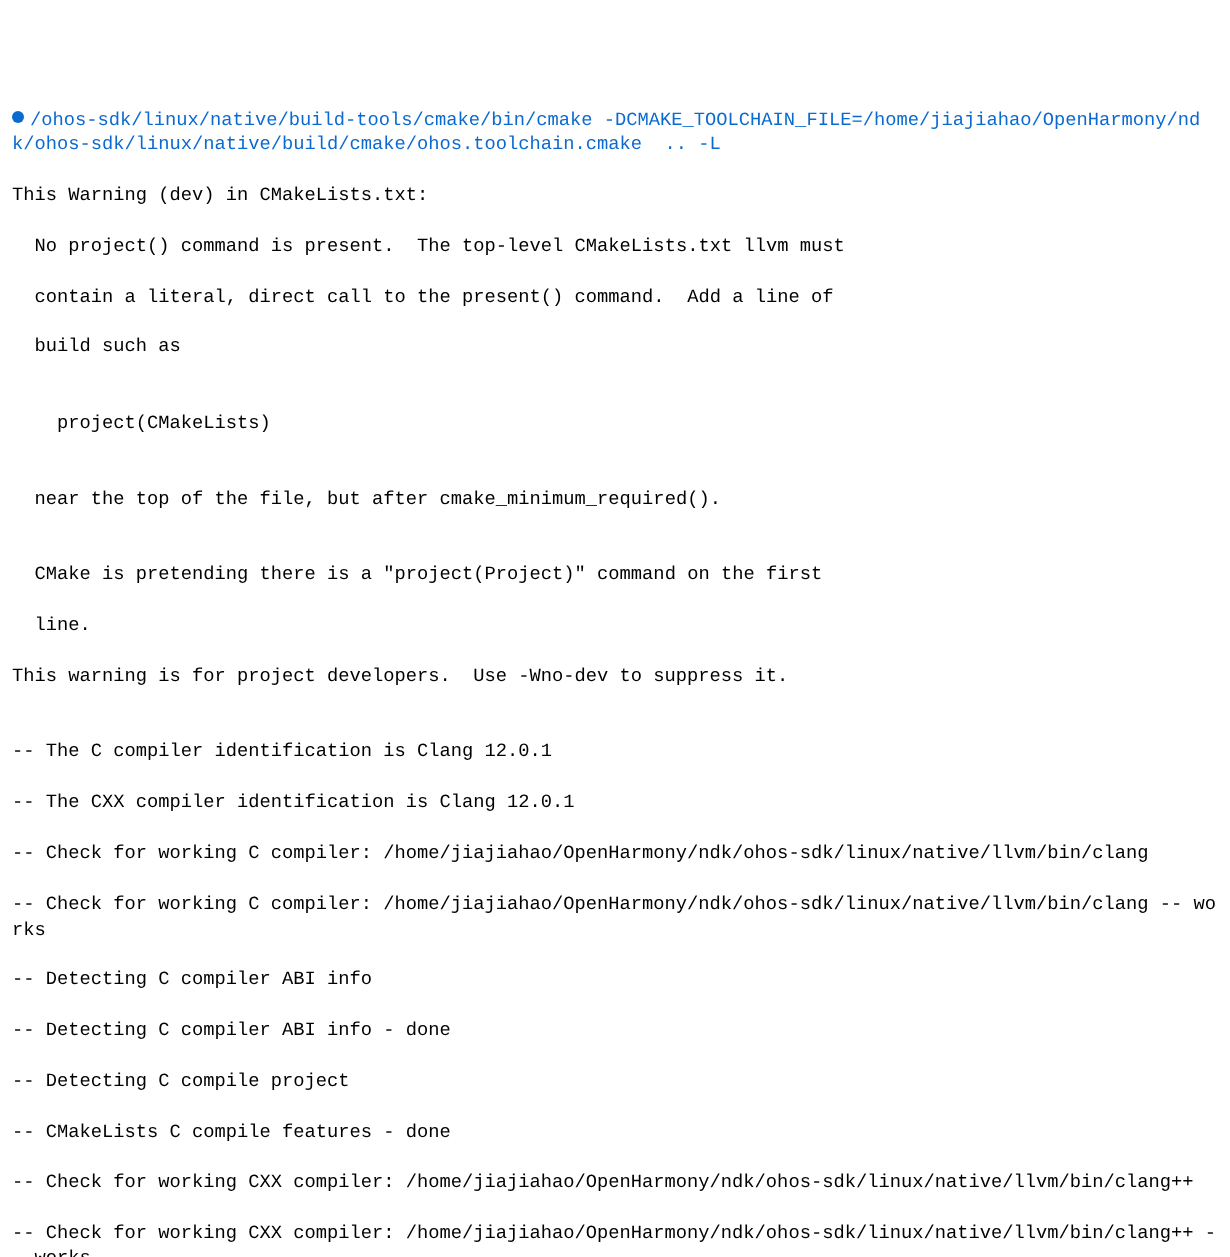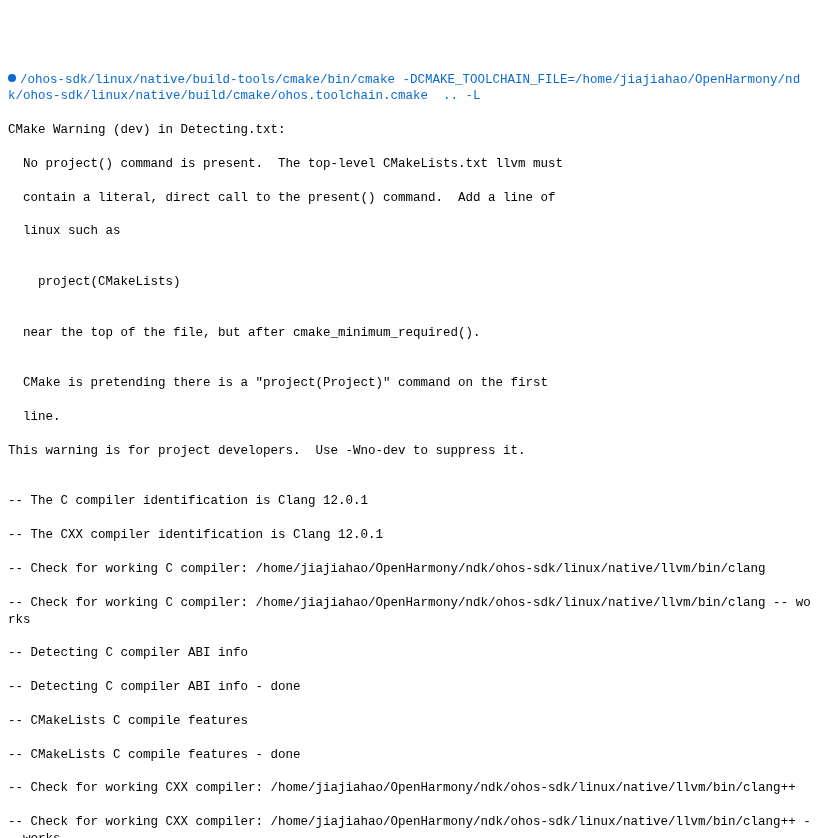--- a/index.html
+++ b/index.html
@@ -26,40 +26,40 @@
   }
   .cmd-path { color: #0b6ad1; }
   .ln { display: block; }
 </style>
 </head>
 <body>
 
 
 
 <span class="ln"><span class="bullet"></span><span class="cmd-path">/ohos-sdk/linux/native/build-tools/cmake/bin/cmake -DCMAKE_TOOLCHAIN_FILE=/home/jiajiahao/OpenHarmony/ndk/ohos-sdk/linux/native/build/cmake/ohos.toolchain.cmake  .. -L</span></span>
-<span class="ln">CMake Warning (dev) in Detecting.txt:</span>
+<span class="ln">This Warning (dev) in CMakeLists.txt:</span>
 <span class="ln">  No project() command is present.  The top-level CMakeLists.txt llvm must</span>
 <span class="ln">  contain a literal, direct call to the present() command.  Add a line of</span>
-<span class="ln">  linux such as</span>
+<span class="ln">  build such as</span>
 <span class="ln"></span>
 <span class="ln">    project(CMakeLists)</span>
 <span class="ln"></span>
 <span class="ln">  near the top of the file, but after cmake_minimum_required().</span>
 <span class="ln"></span>
 <span class="ln">  CMake is pretending there is a "project(Project)" command on the first</span>
 <span class="ln">  line.</span>
 <span class="ln">This warning is for project developers.  Use -Wno-dev to suppress it.</span>
 <span class="ln"></span>
 <span class="ln">-- The C compiler identification is Clang 12.0.1</span>
 <span class="ln">-- The CXX compiler identification is Clang 12.0.1</span>
 <span class="ln">-- Check for working C compiler: /home/jiajiahao/OpenHarmony/ndk/ohos-sdk/linux/native/llvm/bin/clang</span>
 <span class="ln">-- Check for working C compiler: /home/jiajiahao/OpenHarmony/ndk/ohos-sdk/linux/native/llvm/bin/clang -- works</span>
 <span class="ln">-- Detecting C compiler ABI info</span>
 <span class="ln">-- Detecting C compiler ABI info - done</span>
-<span class="ln">-- CMakeLists C compile features</span>
+<span class="ln">-- Detecting C compile project</span>
 <span class="ln">-- CMakeLists C compile features - done</span>
 <span class="ln">-- Check for working CXX compiler: /home/jiajiahao/OpenHarmony/ndk/ohos-sdk/linux/native/llvm/bin/clang++</span>
 <span class="ln">-- Check for working CXX compiler: /home/jiajiahao/OpenHarmony/ndk/ohos-sdk/linux/native/llvm/bin/clang++ -- works</span>
 
 
 
 
 
 
 

